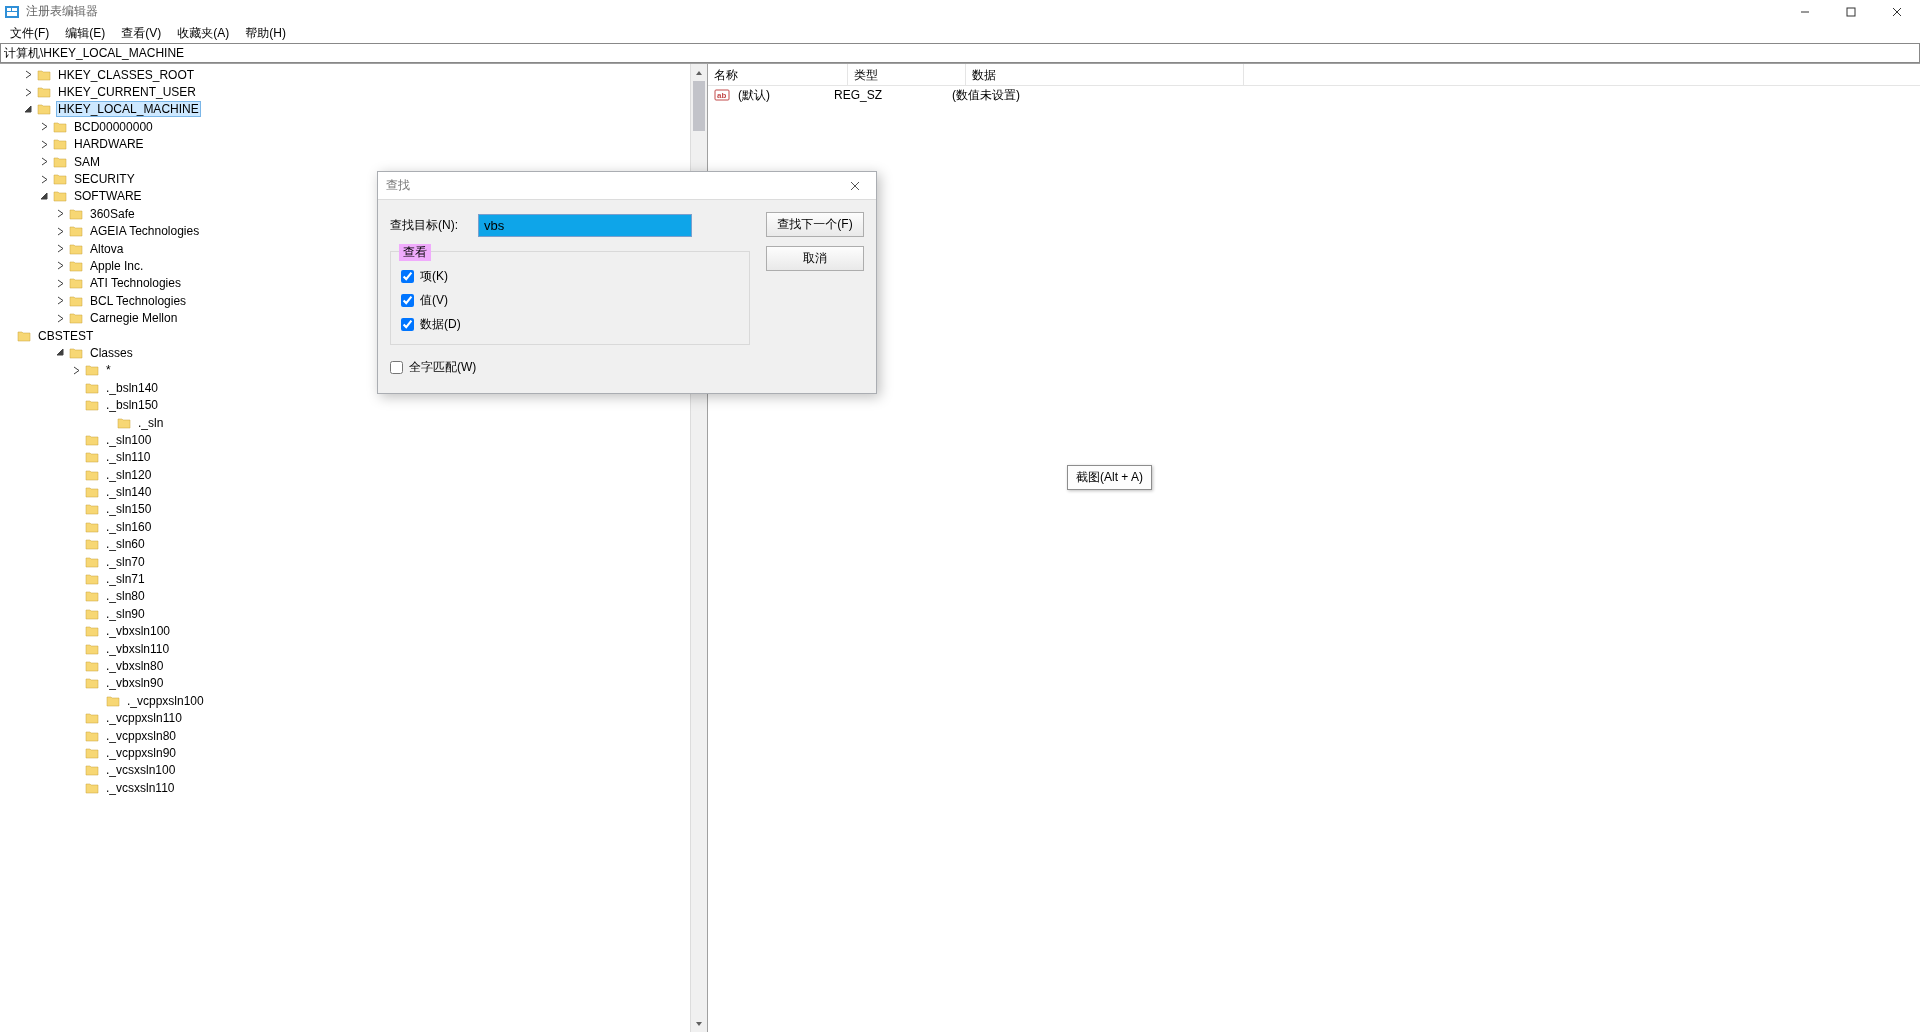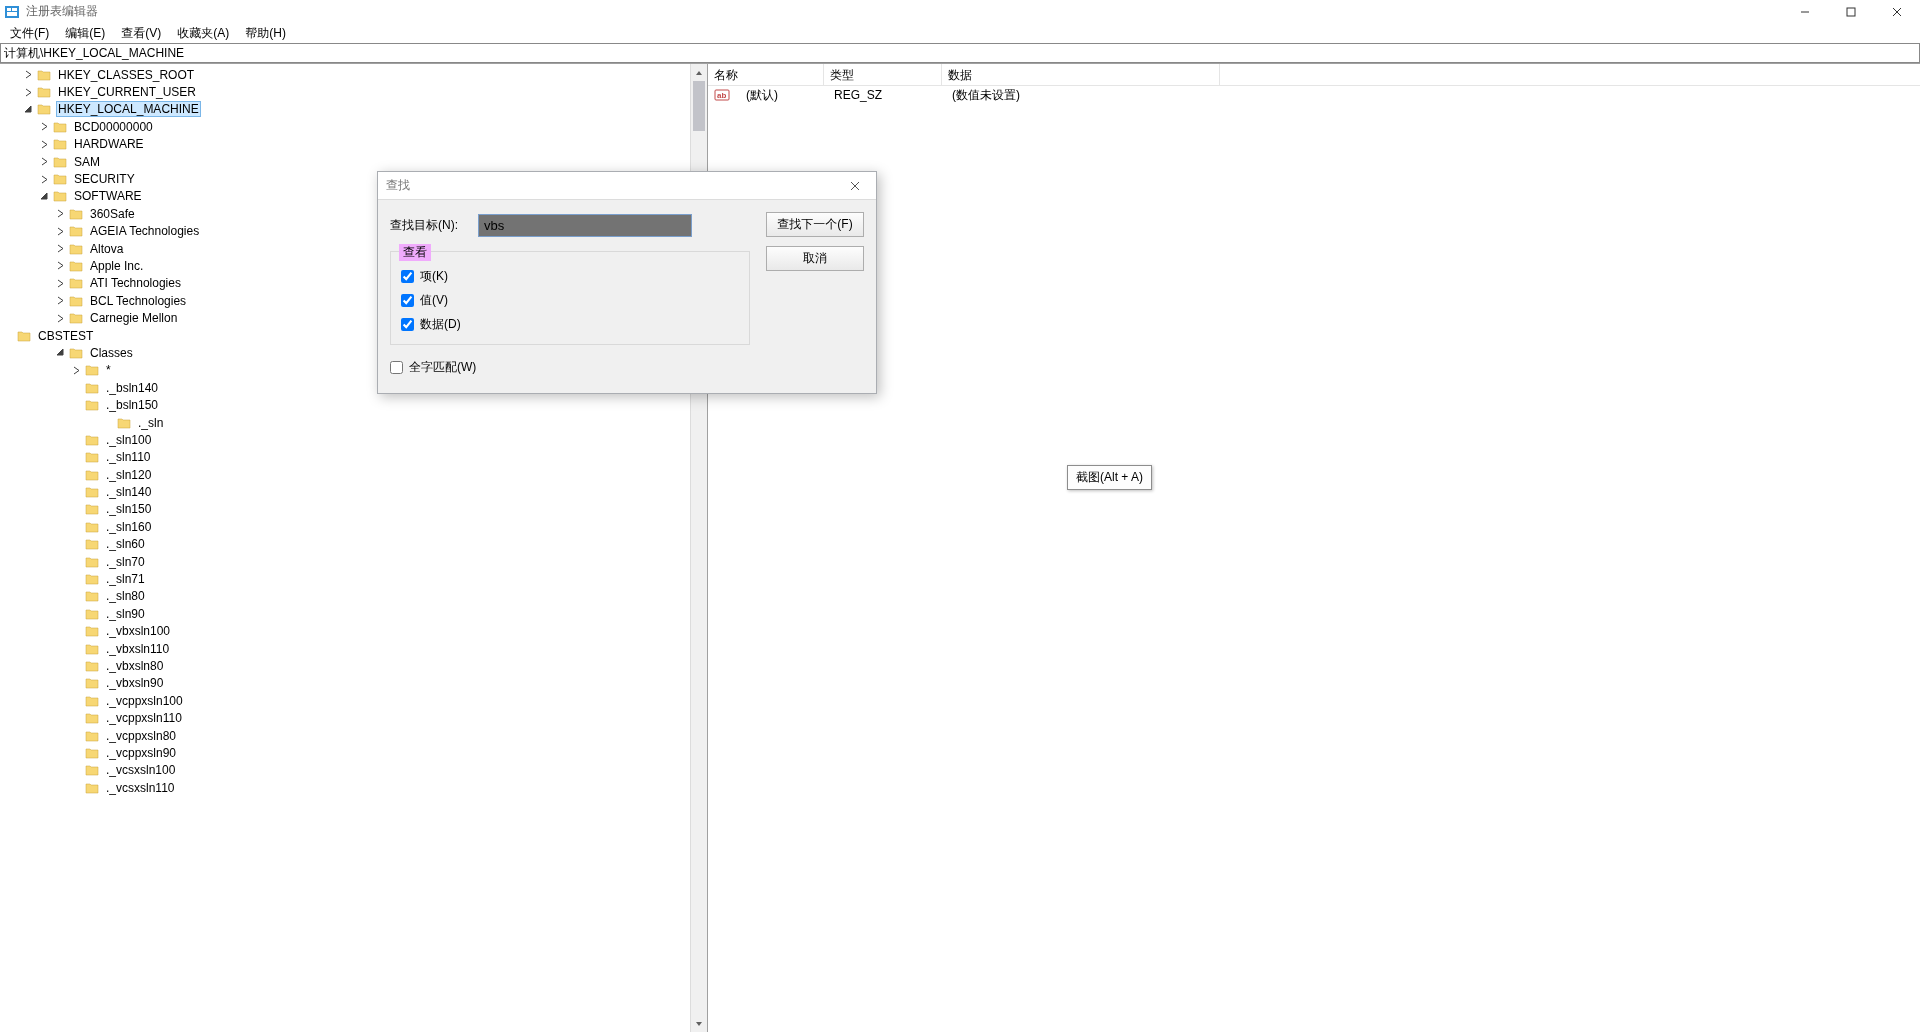--- a/index.html
+++ b/index.html
@@ -40,29 +40,29 @@
   .node-label { font-size:12px; padding:1px 2px;}
   .node.selected .node-label { background:#cde8ff; border:1px solid #7ab6e8; padding:0 1px;}
   
   
   .right-pane { flex:1; display:flex; flex-direction:column; position:relative;}
   .list-header { height:22px; display:flex; border-bottom:1px solid #e5e5e5;}
   .list-header .col { border-right:1px solid #e5e5e5; padding:3px 6px; font-size:12px;}
   .list-body { flex:1;}
   .list-row { display:flex; height:18px; align-items:center;}
   .list-row .cell { padding:0 6px; font-size:12px; display:flex;align-items:center;}
-  .string-icon { width:16px;height:16px;margin-right:16px; display:inline-flex;align-items:flex-end;justify-content:center;}
+  .string-icon { width:16px;height:16px;margin-right:8px; display:inline-flex;align-items:flex-end;justify-content:center;}
   
   .dialog { position:absolute; left:377px; top:171px; width:500px; height:223px; background:#f0f0f0; border:1px solid #aaadb2; box-shadow:3px 3px 12px rgba(0,0,0,.25);}
   .dialog-title { height:28px; display:flex; align-items:center; padding:0 8px; color:#777; font-size:12px; background:#fff; border-bottom:1px solid #dcdcdc; position:relative;}
   .dialog-close { position:absolute; right:6px; top:4px; width:30px; height:20px; display:flex;align-items:center;justify-content:center; color:#555;}
   .dialog-body { padding:14px 12px 10px 12px; position:relative; height:calc(100% - 28px);}
   .row { display:flex; align-items:center; }
   .field-label { width:88px; font-size:12px;}
-  .text-input { width:214px; height:23px; border:1px solid #7a9fcd; background:#737373; padding:2px 5px; font-size:13px; font-family:inherit;}
+  .text-input { width:214px; height:23px; border:1px solid #7a9fcd; background:#0ea5e9; padding:2px 5px; font-size:13px; font-family:inherit;}
   .btn-dlg { width:98px; height:25px; border:1px solid #adadad; background:linear-gradient(#fdfdfd,#e9e9e9); font-size:12px; display:flex;align-items:center;justify-content:center; position:absolute;}
   .groupbox { border:1px solid #d9d9d9; margin-top:14px; padding:12px 10px 8px 10px; width:360px; position:relative;}
   .groupbox-title { position:absolute; top:-8px; left:8px; background:#f0abfc; padding:0 4px; font-size:12px;}
   .chk { display:flex; align-items:center; height:24px; font-size:12px;}
   .chk input { margin-right:6px; width:13px;height:13px;}
   .row-match { margin-top:10px;}
   
   .hint { position:absolute; left:1067px; top:465px; border:1px solid #8d8d8d; background:#fdfdfd; padding:3px 8px; font-size:12px; box-shadow:1px 1px 3px rgba(0,0,0,.25);}
 </style>
 </head>
@@ -611,21 +611,21 @@
               </span>
               <span class="folder-icon">
                 <svg viewBox="0 0 14 12">
                   <path d="M1 2h4l1 1h7v8H1z" fill="#f7d774" stroke="#c9a33a" stroke-width=".5"></path>
                 </svg>
               </span>
               <span class="node-label">._vbxsln90</span>
             </div>
           </li>
           <li>
-            <div class="node" style="padding-left:68px">
+            <div class="node" style="padding-left:89px">
               <span class="twisty none">
                 <svg></svg>
               </span>
               <span class="folder-icon">
                 <svg viewBox="0 0 14 12">
                   <path d="M1 2h4l1 1h7v8H1z" fill="#f7d774" stroke="#c9a33a" stroke-width=".5"></path>
                 </svg>
               </span>
               <span class="node-label">._vcppxsln100</span>
             </div>
@@ -709,21 +709,21 @@
       <div class="btn bottom">
           <svg width="8" height="8">
             <polygon points="1,2 7,2 4,6"></polygon>
           </svg>
         </div>
     </div>
   </div>
 
   <div class="right-pane">
     <div class="list-header">
-      <div class="col" style="width:116px">名称</div>
+      <div class="col" style="width:140px">名称</div>
       <div class="col" style="width:118px">类型</div>
       <div class="col" style="width:278px">数据</div>
       <div class="col" style="flex:1;border-right:none"></div>
     </div>
     <div class="list-body">
       <div class="list-row">
         <div class="cell" style="width:120px">
           <span class="string-icon">
             <svg viewBox="0 0 16 16">
                 <rect x="1" y="3" width="14" height="10" rx="1" fill="#fff" stroke="#c24a4a"></rect>

